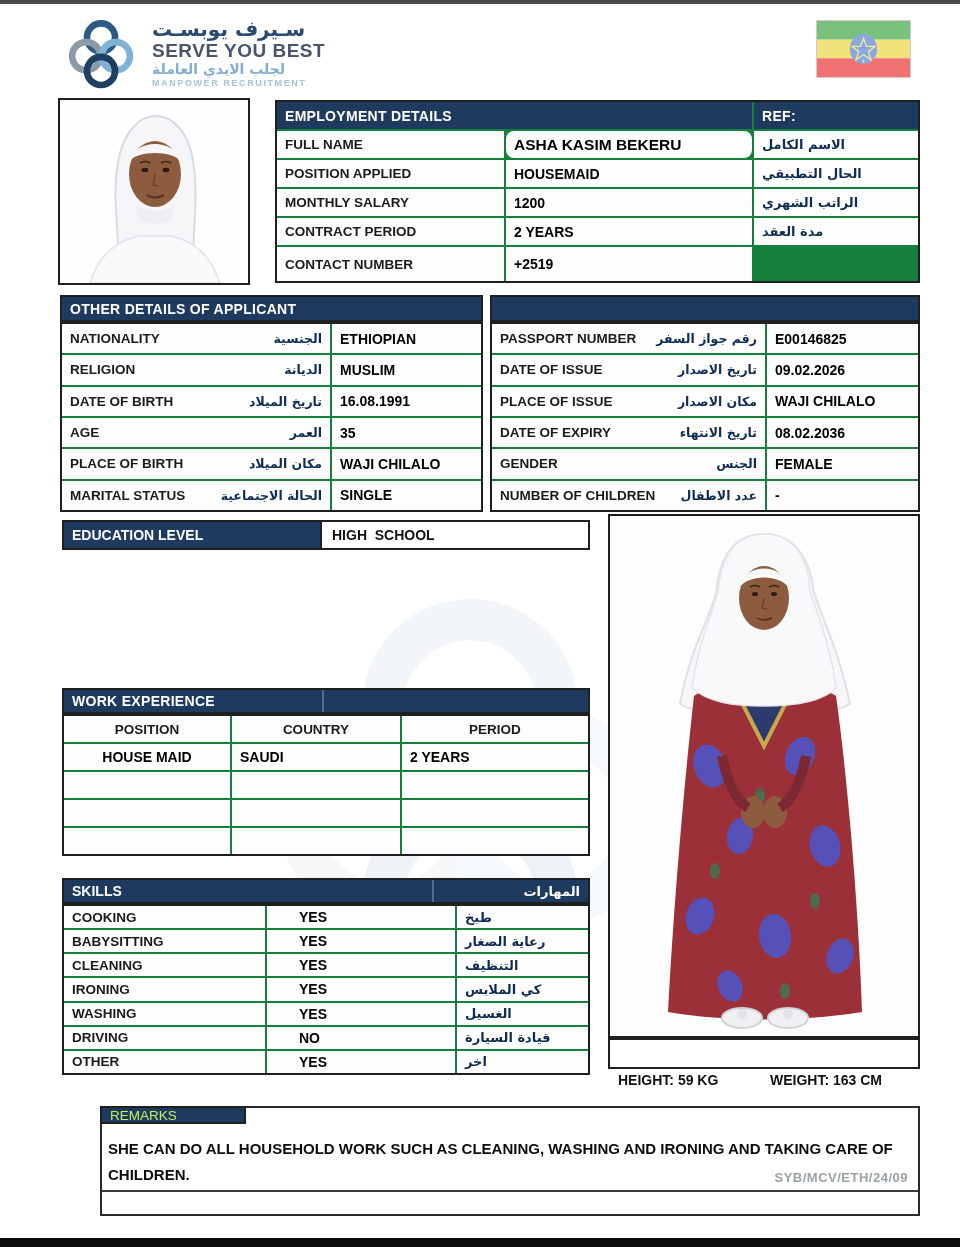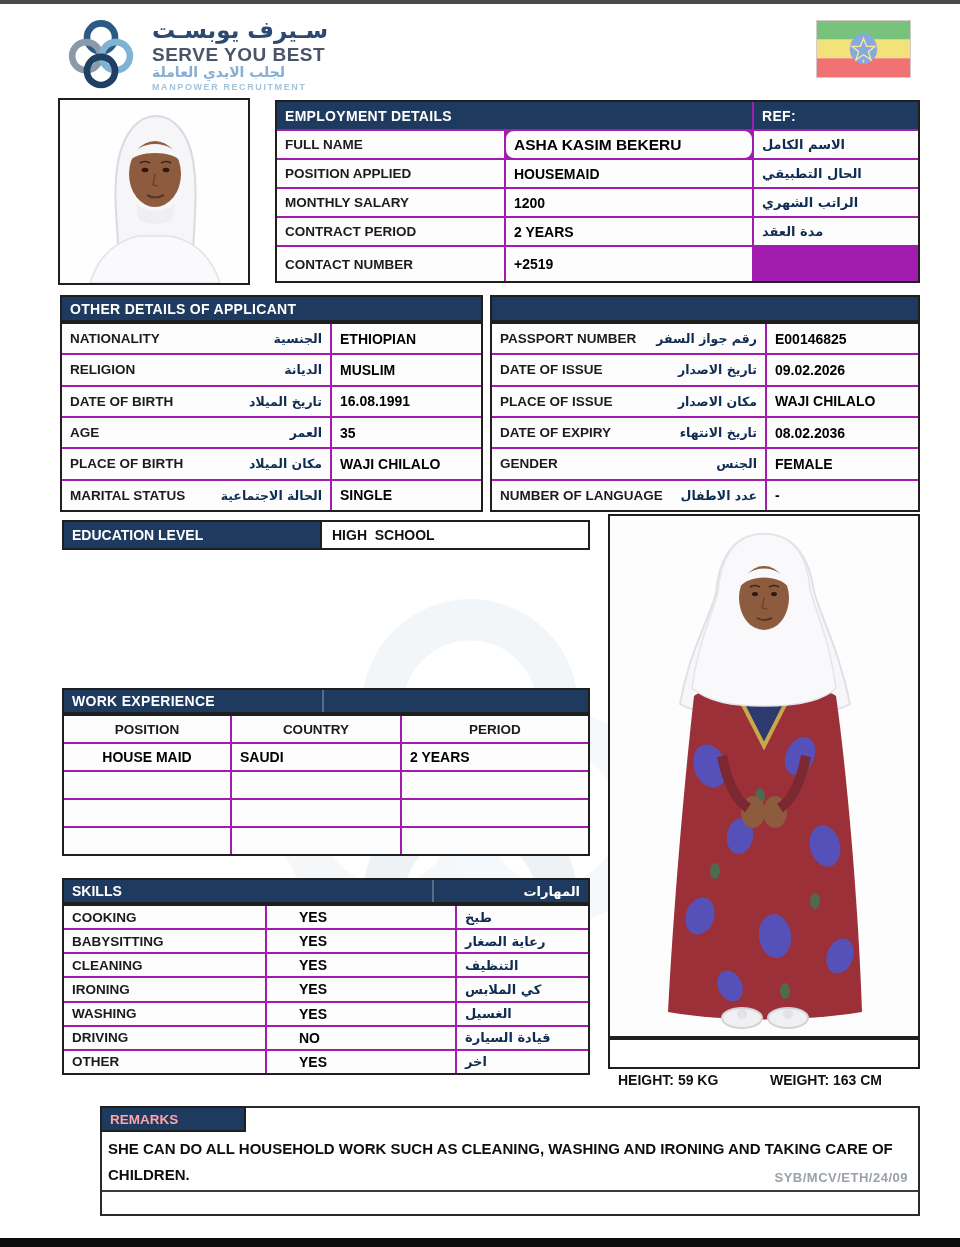--- a/index.html
+++ b/index.html
@@ -11,29 +11,29 @@
   }
   .scan-strip-top { position:absolute; left:0; top:0; width:960px; height:4px; background:#4a4a4a; }
   .scan-strip-bottom { position:absolute; left:0; top:1238px; width:960px; height:9px; background:#0c0c0c; }
 
   .watermark { position:absolute; opacity:0.07; pointer-events:none; }
 
   
   .logo-block { position:absolute; left:60px; top:14px; display:flex; align-items:flex-start; gap:10px; }
   .logo-icon { width:82px; height:78px; }
   .logo-text { display:flex; flex-direction:column; align-items:flex-start; line-height:1.12; padding-top:4px; }
-  .logo-arabic-name { font-family:"DejaVu Sans", sans-serif; direction:rtl; font-size:23px; font-weight:700; color:#2c4a70; letter-spacing:1px; }
+  .logo-arabic-name { font-family:"DejaVu Sans", sans-serif; direction:rtl; font-size:20px; font-weight:700; color:#2c4a70; letter-spacing:1px; }
   .logo-name { font-size:19px; font-weight:700; color:#4a5568; letter-spacing:.5px; }
   .logo-arabic-tag { font-family:"DejaVu Sans", sans-serif; direction:rtl; font-size:14px; font-weight:700; color:#85aed2; }
   .logo-tagline { font-size:9px; font-weight:700; color:#a3c3da; letter-spacing:1.6px; margin-top:1px; }
 
   .flag { position:absolute; left:816px; top:20px; width:95px; height:58px; border:1px solid #d8c9c9; }
 
   
-  .grid { position:absolute; display:grid; gap:2px; background:#a21caf; border:2px solid #1f1f1f; }
+  .grid { position:absolute; display:grid; gap:2px; background:#15803d; border:2px solid #1f1f1f; }
   .cell { background:#fdfdfe; display:flex; align-items:center; padding:0 8px; font-size:13.5px; font-weight:700; color:#1b1b1b; overflow:hidden; white-space:nowrap; }
   .hdr  { background:#1e3a5f; color:#fff; font-size:14px; letter-spacing:.3px; }
   .val  { font-size:14px; color:#000; }
   .big  { font-size:15.5px;border-radius:8px; }
   .ar   { justify-content:flex-end; direction:rtl; font-family:"DejaVu Sans", sans-serif; font-size:13px; color:#0f2c52; }
   .lblcell { justify-content:space-between; }
   .lblcell .ar-inline { direction:rtl; font-family:"DejaVu Sans", sans-serif; font-size:12.5px; color:#0f2c52; font-weight:700; }
   .span2 { grid-column: span 2; }
   .centered { justify-content:center; }
 
@@ -62,21 +62,21 @@
   .sk-table { left:62px; top:904px; width:528px; height:171px; grid-template-columns:201px 188px 1fr; grid-auto-rows:1fr; }
   .sk-table .val { padding-left:32px; }
 
   .body-photo-frame { position:absolute; left:608px; top:514px; width:312px; height:524px; border:2px solid #1f1f1f; background:#fff; }
   .hw-row { position:absolute; left:608px; top:1038px; width:312px; height:31px; border:2px solid #1f1f1f; display:flex; background:#fff; }
   .hw-cell { display:flex; align-items:center; padding:0 8px; font-weight:700; font-size:14px;margin-top:40px; }
   .hw-cell.h { width:152px; border-right:2px solid #1f1f1f; }
   .hw-cell.w { flex:1; }
 
   .remarks-box { position:absolute; left:100px; top:1106px; width:820px; height:110px; border:2px solid #2a2a2a; background:#fff; }
-  .remarks-chip { position:absolute; left:-2px; top:-2px; width:146px; height:26px; background:#1e3a5f; border:2px solid #1f1f1f; color:#fca5a5; font-weight:700; font-size:13.5px; display:flex; align-items:center; padding:0 8px; }
+  .remarks-chip { position:absolute; left:-2px; top:-2px; width:146px; height:18px; background:#1e3a5f; border:2px solid #1f1f1f; color:#bef264; font-weight:400; font-size:13.5px; display:flex; align-items:center; padding:0 8px; }
   .remarks-text { position:absolute; left:6px; top:28px; width:790px; font-weight:700; font-size:15px; line-height:1.75; color:#0d0d0d; }
   .remarks-divider { position:absolute; left:0; top:82px; width:100%; height:2px; background:#3a3a3a; }
   .remarks-code { position:absolute; right:10px; top:62px; font-size:13px; font-weight:700; color:#9aa1a8; letter-spacing:.5px; }
 </style>
 </head>
 <body>
 
 <div class="page">
   <div class="scan-strip-top"></div>
   <div class="scan-strip-bottom"></div>
@@ -217,21 +217,21 @@
         <span>DATE OF EXPIRY</span>
         <span class="ar-inline">تاريخ الانتهاء</span>
       </div>
     <div class="cell val">08.02.2036</div>
     <div class="cell lblcell">
         <span>GENDER</span>
         <span class="ar-inline">الجنس</span>
       </div>
     <div class="cell val">FEMALE</div>
     <div class="cell lblcell">
-        <span>NUMBER OF LANGUAGE</span>
+        <span>NUMBER OF CHILDREN</span>
         <span class="ar-inline">عدد الاطفال</span>
       </div>
     <div class="cell val">-</div>
   </div>
 
   <div class="edu-row">
     <div class="edu-chip">EDUCATION LEVEL</div>
     <div class="edu-val">HIGH  SCHOOL</div>
   </div>
 

